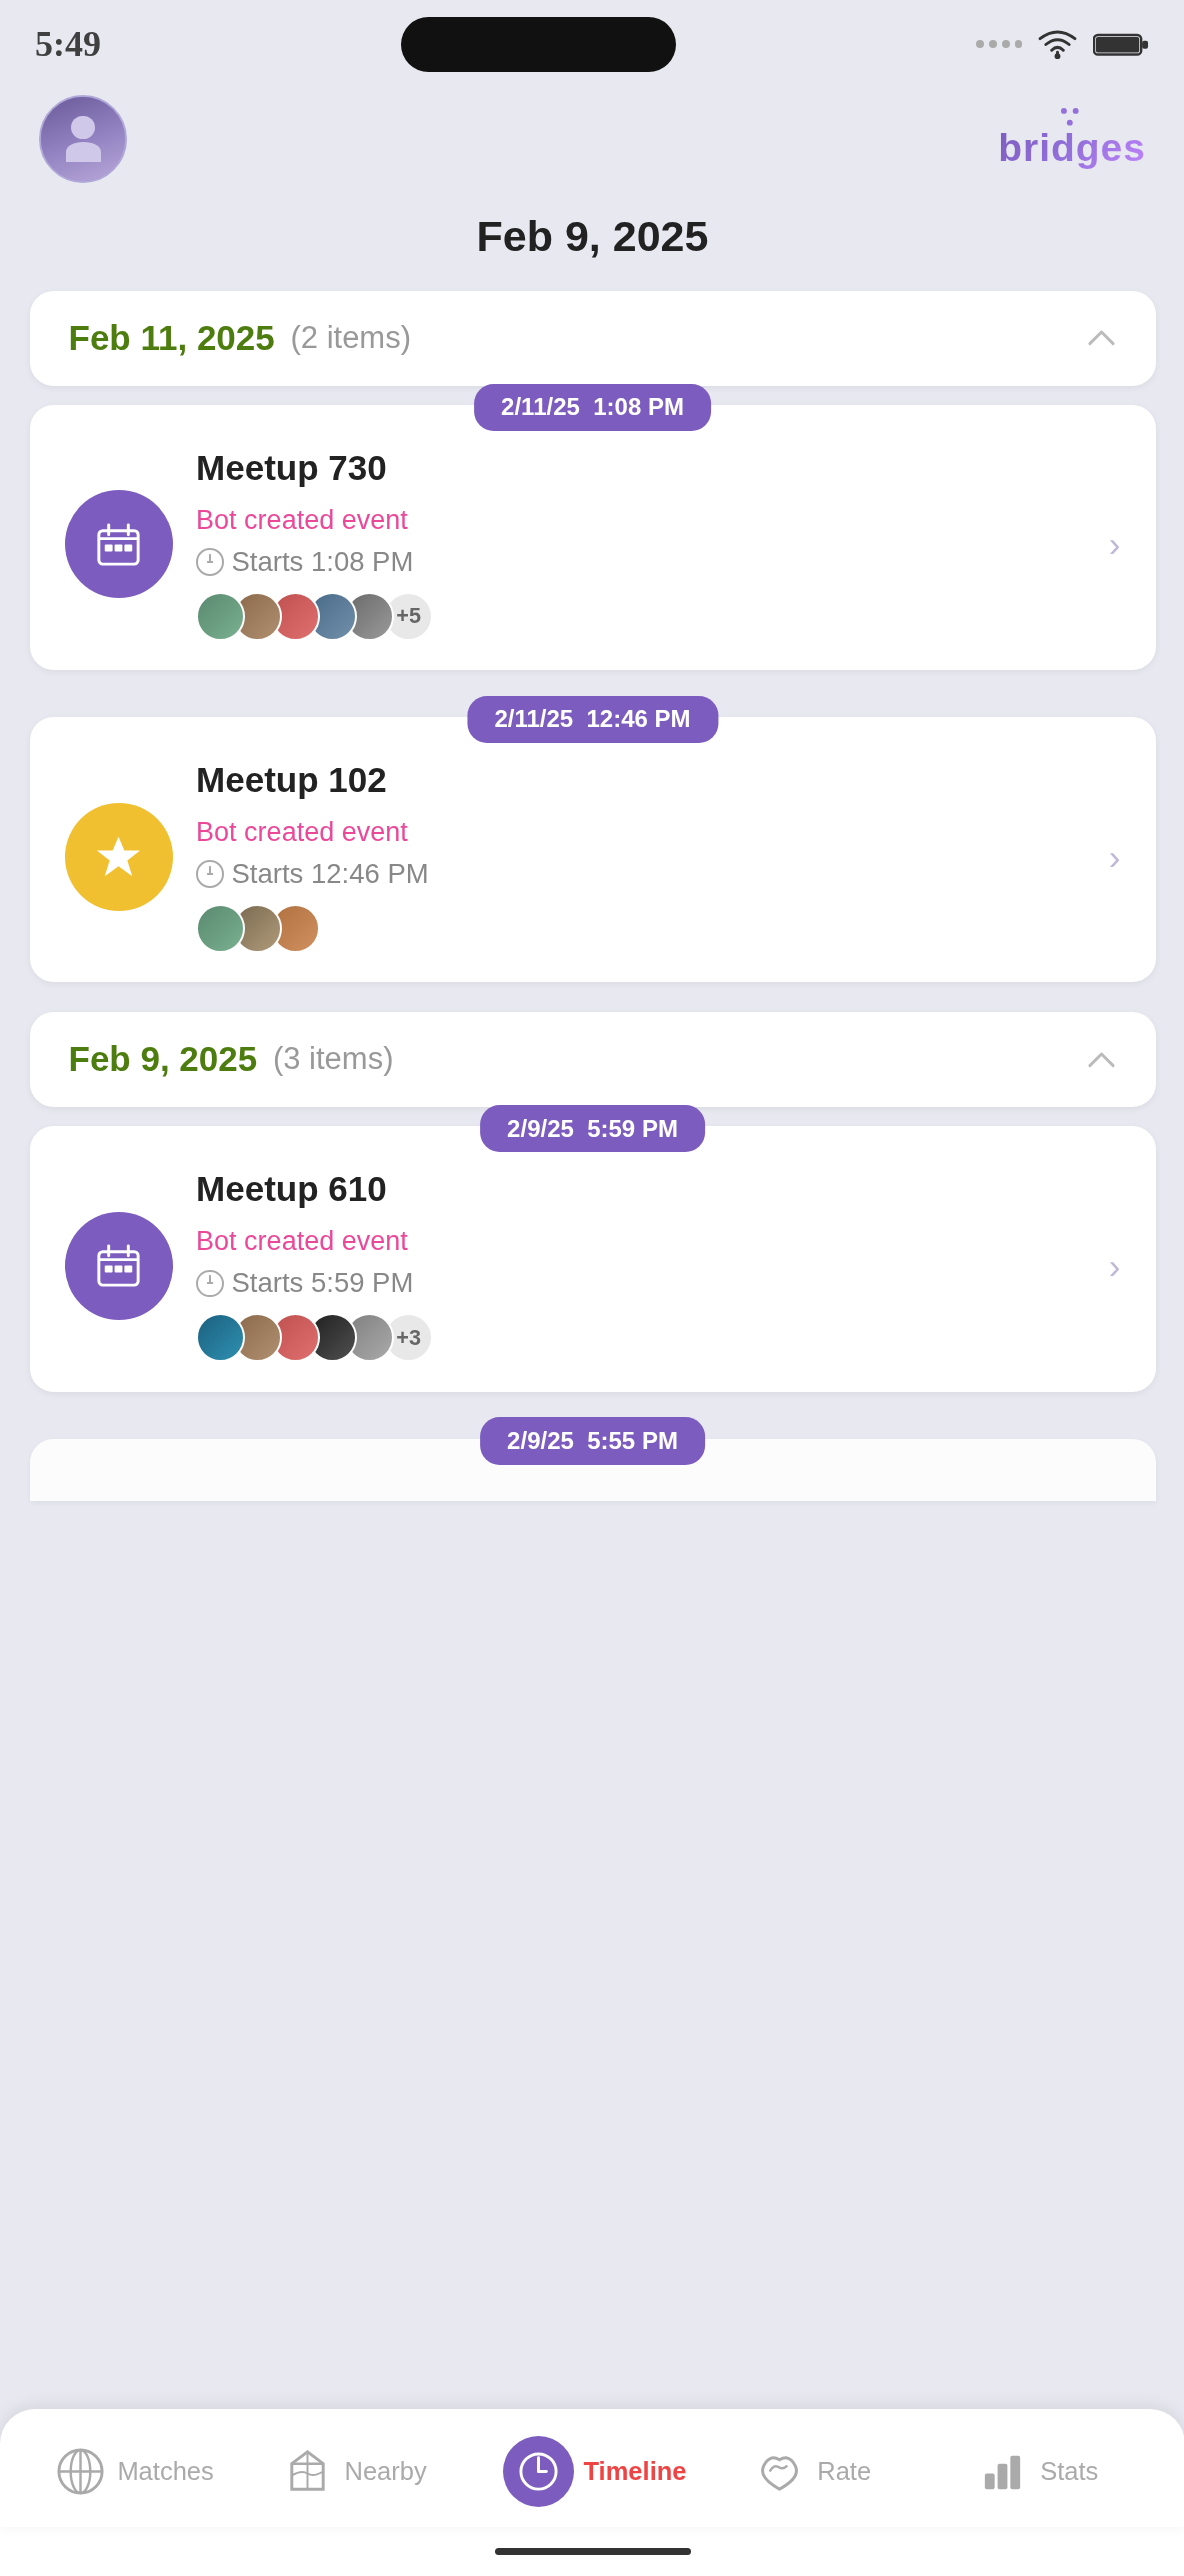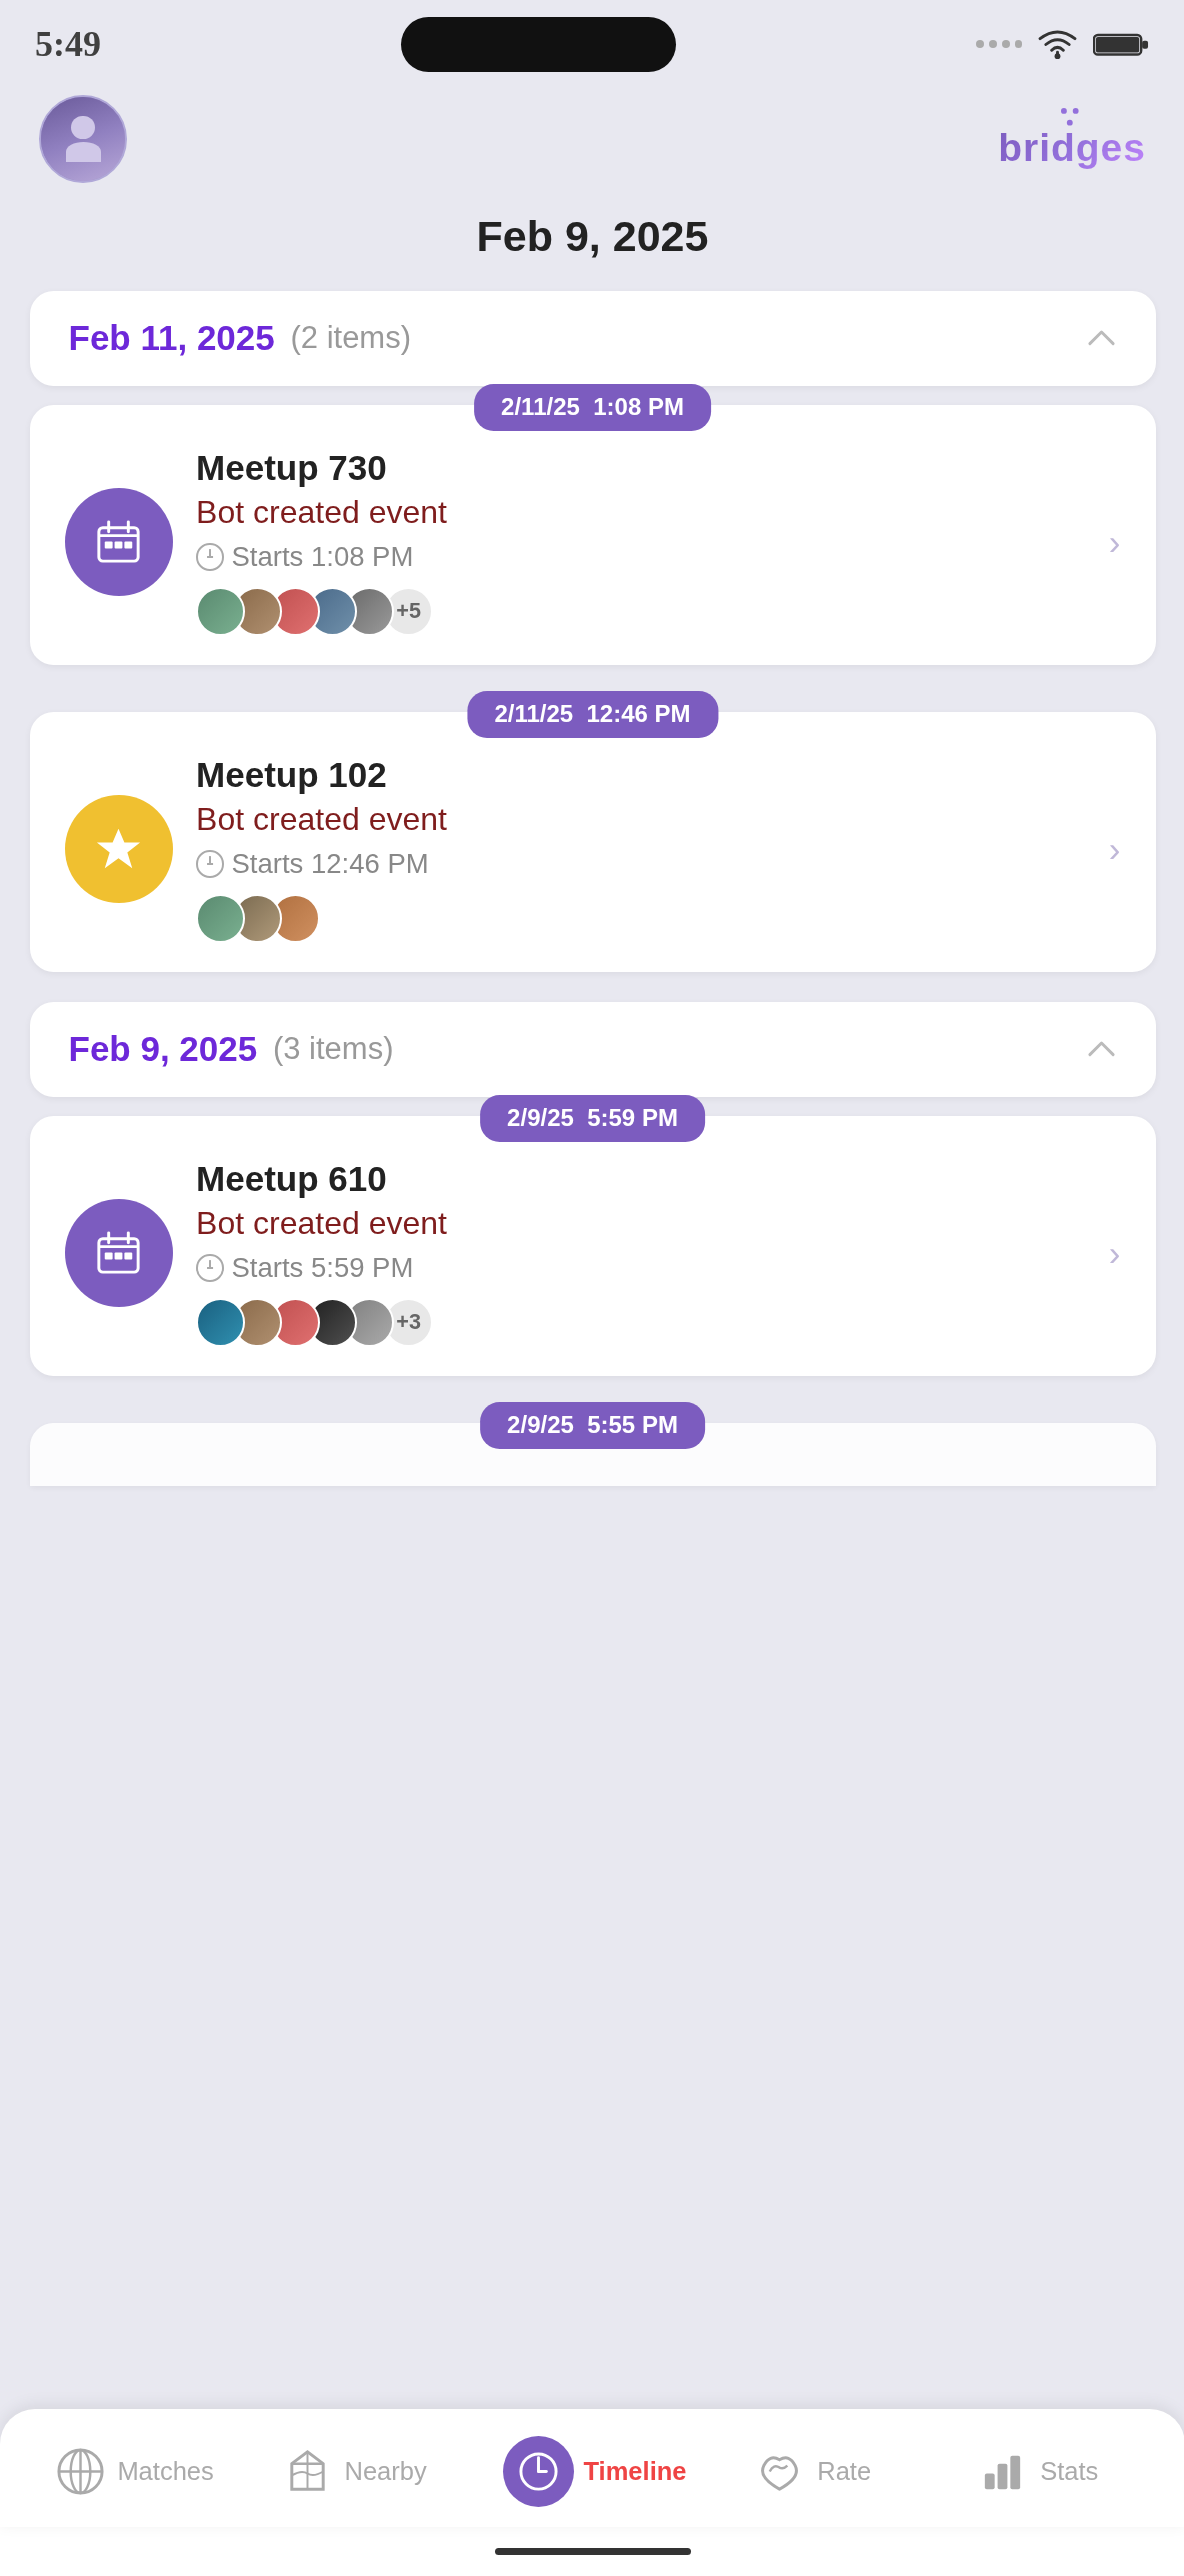--- a/index.html
+++ b/index.html
@@ -137,21 +137,21 @@
 
     .section-header-left {
       display: flex;
       align-items: center;
       gap: 15.7px;
     }
 
     .section-date {
       font-size: 35px;
       font-weight: 700;
-      color: #6d28d9;
+      color: #4d7c0f;
     }
 
     .section-count {
       font-size: 31px;
       color: #999;
       font-weight: 400;
     }
 
     .chevron-icon {
       width: 31px;
@@ -224,23 +224,24 @@
     }
 
     .meetup-name {
       font-size: 35px;
       font-weight: 800;
       color: #222;
       margin-bottom: 5.9px;
     }
 
     .meetup-subtitle {
-      font-size: 32px;
-      color: #7f1d1d;
+      font-size: 27px;
+      color: #ec4899;
       margin-bottom: 9.8px;
+      margin-top: 17px;
     }
 
     .meetup-time {
       display: flex;
       align-items: center;
       gap: 7.9px;
       font-size: 27.5px;
       color: #888;
       margin-bottom: 13.8px;
     }

